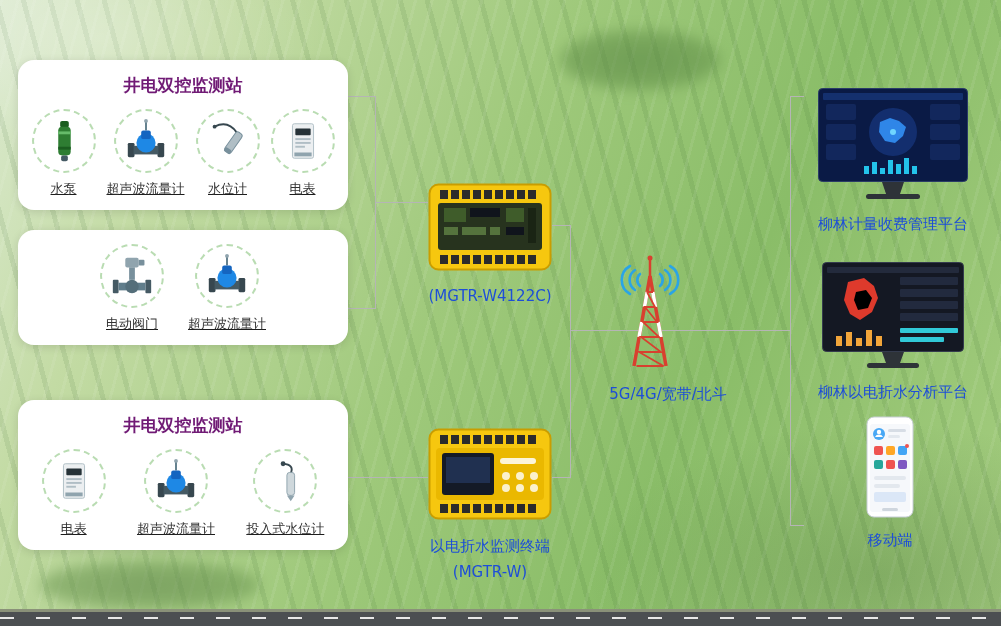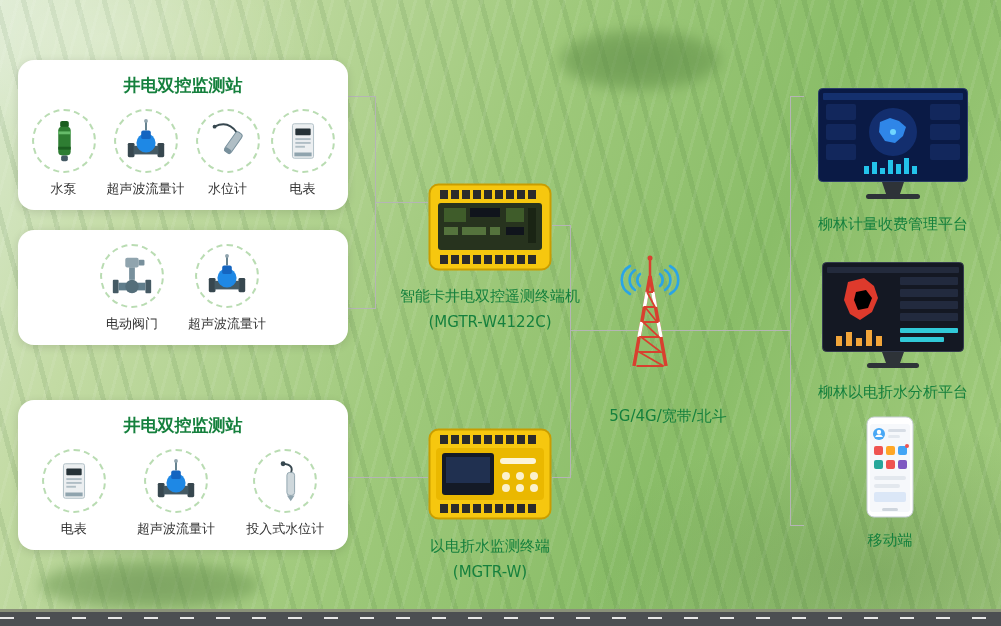--- a/index.html
+++ b/index.html
@@ -27,32 +27,32 @@
   
   .line{position:absolute;background:#b5b5b5;}
   .line.h{height:1px;}
   .line.v{width:1px;}
 
   
   .card{
     position:absolute;left:18px;width:330px;background:#fff;border-radius:16px;
     box-shadow:0 2px 10px rgba(0,0,0,.12);padding:14px 8px 12px;box-sizing:border-box;
   }
-  .card-title{text-align:center;font-size:17px;font-weight:bold;color:#15803d;margin:0 0 12px;}
-  .icon-row{display:flex;justify-content:space-around;align-items:flex-start;}
+  .card-title{text-align:center;font-size:17px;font-weight:bold;color:#701a75;margin:0 0 12px;}
+  .icon-row{display:flex;justify-content:space-around;align-items:flex-start;text-decoration:underline;}
   .icon-row.centered{justify-content:center;gap:24px;}
   .device{display:flex;flex-direction:column;align-items:center;min-width:64px;}
   .circle{width:64px;height:64px;border-radius:50%;border:2px dashed #b9dcb2;background:#fff;
     display:flex;align-items:center;justify-content:center;box-sizing:border-box;}
   .circle svg{width:46px;height:46px;display:block;}
   .device-label{margin-top:7px;font-size:13px;color:#333;white-space:nowrap;}
 
   
   .art{position:absolute;}
-  .caption{position:absolute;text-align:center;font-size:15px;color:#15803d;line-height:1.7;}
+  .caption{position:absolute;text-align:center;font-size:15px;color:#1d4ed8;line-height:1.7;}
   .caption .model{font-size:15px;}
 </style>
 </head>
 <body>
 
 <div class="canvas">
   <div class="bg"></div>
   <div class="blob blob1"></div>
   <div class="blob blob2"></div>
   <div class="road"></div>
@@ -236,21 +236,20 @@
           <rect x="45" y="72" width="8" height="9"></rect>
           <rect x="56" y="72" width="8" height="9"></rect>
           <rect x="67" y="72" width="8" height="9"></rect>
           <rect x="78" y="72" width="8" height="9"></rect>
           <rect x="89" y="72" width="8" height="9"></rect>
           <rect x="100" y="72" width="8" height="9"></rect>
       </g>
     </svg>
   </div>
   <div class="caption" style="left:368px;top:284px;width:244px">
-    <div>智能卡井电双控遥测终端机</div>
     <div class="model">(MGTR-W4122C)</div>
   </div>
 
   <div class="art" style="left:428px;top:428px;width:124px;height:92px">
     <svg viewBox="0 0 124 92" width="124" height="92">
       <rect x="1.5" y="1.5" width="121" height="89" rx="9" fill="#f6c70f" stroke="#c99d00" stroke-width="2"></rect>
       <g fill="#2b2b2b">
         <rect x="12" y="7" width="8" height="9"></rect>
           <rect x="23" y="7" width="8" height="9"></rect>
           <rect x="34" y="7" width="8" height="9"></rect>
@@ -306,21 +305,21 @@
       <g stroke="#2aa4e6" stroke-width="2.6" fill="none" stroke-linecap="round">
         <path d="M42 20 A8 8 0 0 0 42 32"></path>
         <path d="M37 16 A12 12 0 0 0 37 36"></path>
         <path d="M32 12 A16 16 0 0 0 32 40"></path>
         <path d="M62 20 A8 8 0 0 1 62 32"></path>
         <path d="M67 16 A12 12 0 0 1 67 36"></path>
         <path d="M72 12 A16 16 0 0 1 72 40"></path>
       </g>
     </svg>
   </div>
-  <div class="caption" style="left:588px;top:404px;width:160px">5G/4G/宽带/北斗</div>
+  <div class="caption" style="left:588px;top:382px;width:160px">5G/4G/宽带/北斗</div>
 
   <div class="art" style="left:818px;top:88px;width:150px;height:118px">
     <svg viewBox="0 0 150 118" width="150" height="118">
       <rect x="0.5" y="0.5" width="149" height="93" rx="4" fill="#0a1a45" stroke="#2a3b66"></rect>
       <rect x="5" y="5" width="140" height="7" rx="1" fill="#14306e"></rect>
       <rect x="8" y="16" width="30" height="16" rx="2" fill="#12275c"></rect>
       <rect x="8" y="36" width="30" height="16" rx="2" fill="#12275c"></rect>
       <rect x="8" y="56" width="30" height="16" rx="2" fill="#12275c"></rect>
       <rect x="112" y="16" width="30" height="16" rx="2" fill="#12275c"></rect>
       <rect x="112" y="36" width="30" height="16" rx="2" fill="#12275c"></rect>

